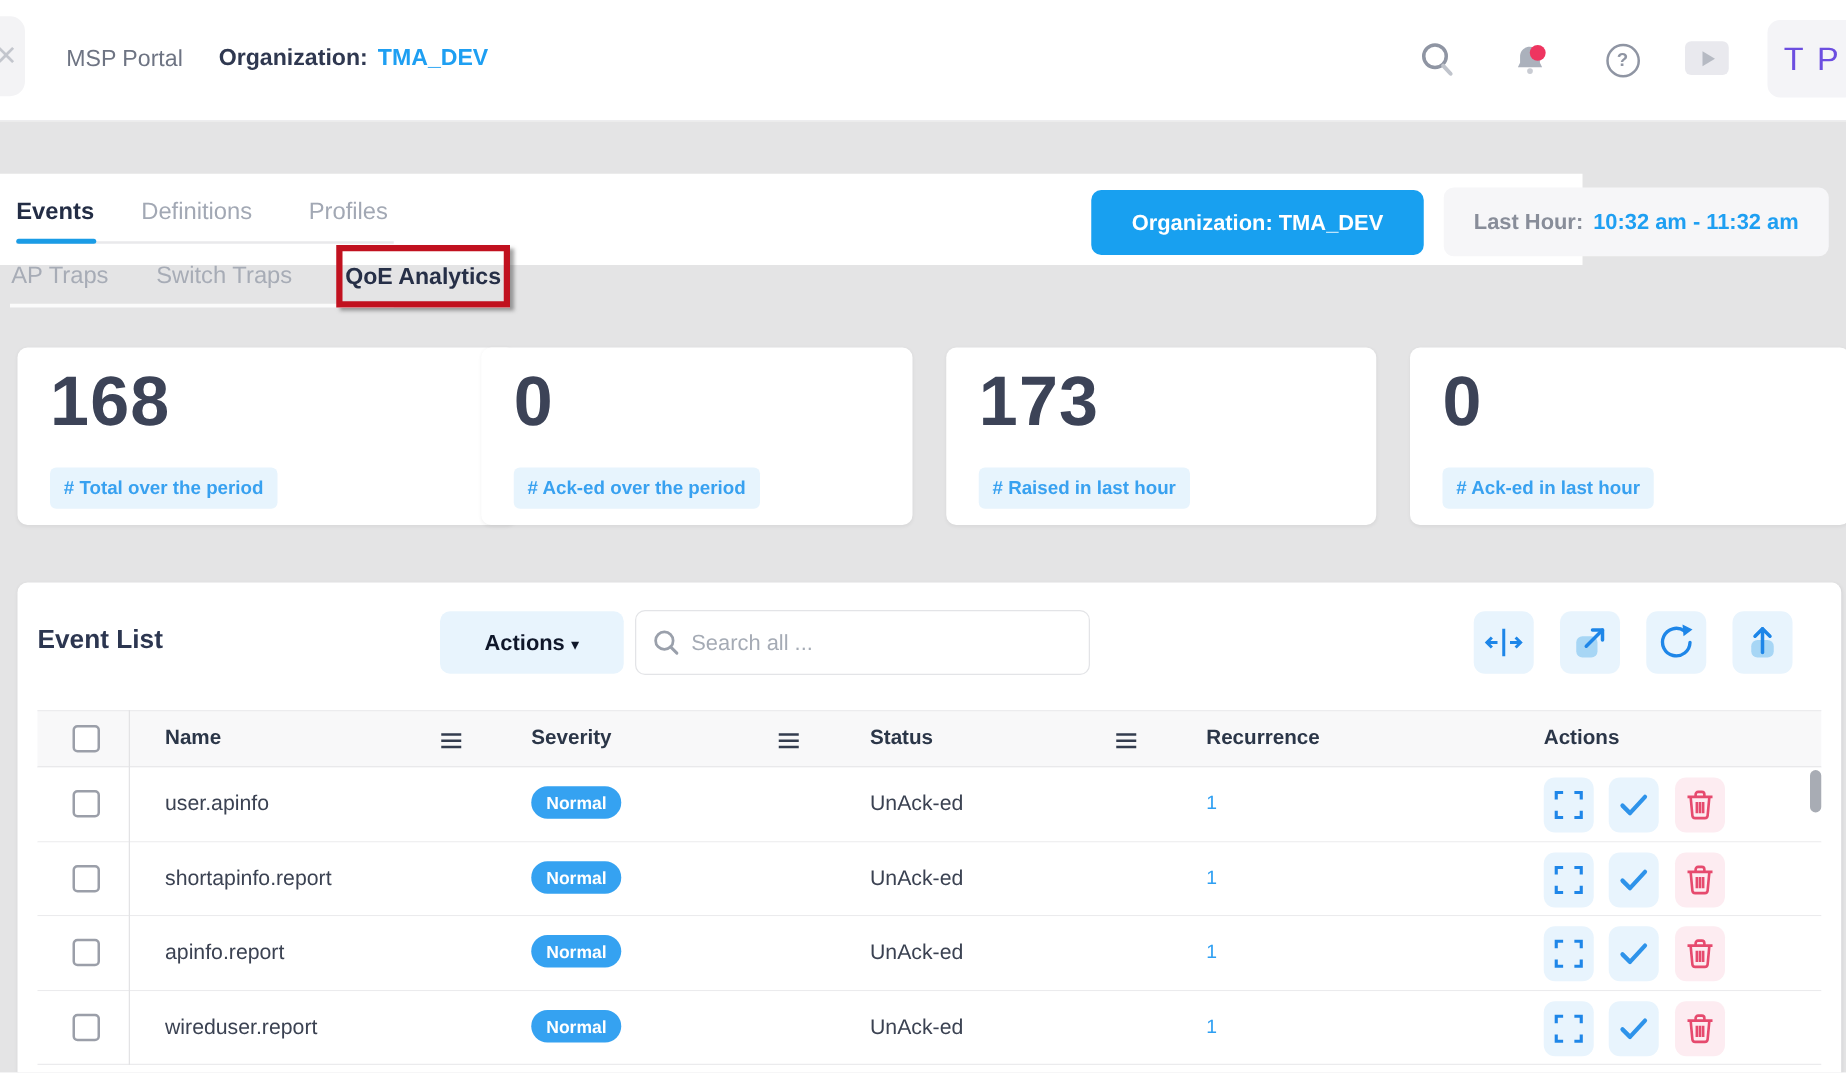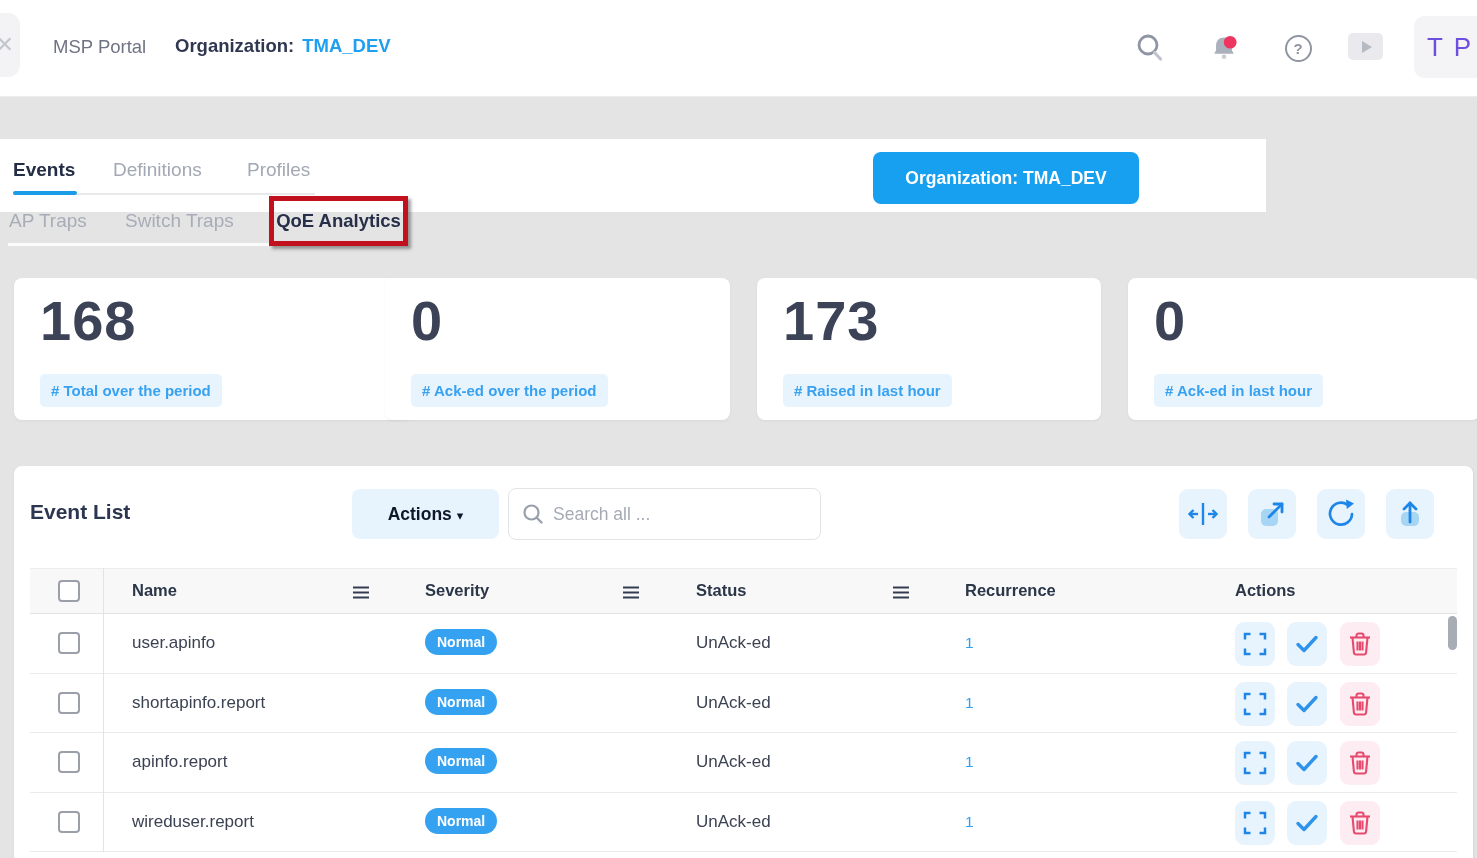--- a/index.html
+++ b/index.html
@@ -36,21 +36,21 @@
   .highlight-box .subtab-active { font-size:18.5px; font-weight:bold; color:#262f47; }
   
   .card { position:absolute; top:278px; height:142px; background:#fff; border-radius:8px; box-shadow:0 1px 3px rgba(0,0,0,.05); }
   .card .num { position:absolute; left:26px; top:10px; font-size:56px; font-weight:800; color:#3c4357; letter-spacing:1px; }
   .card .pill { position:absolute; left:26px; top:96px; background:#e7f4fd; color:#38a1f0; font-size:15px; font-weight:bold; padding:8px 11px; border-radius:5px; }
   
   .panel { position:absolute; left:14px; top:466px; width:1460px; height:404px; background:#fff; border-radius:8px; border-right:1px solid #d9d9db; box-shadow:0 1px 3px rgba(0,0,0,.05); }
   .panel-title { position:absolute; left:16px; top:34px; font-size:21px; font-weight:bold; color:#2c3650;text-align:center; }
   .actions-btn { position:absolute; left:338px; top:23px; width:147px; height:50px; background:#e8f4fd; border:none; border-radius:8px; color:#0f172a; font-size:17.5px; font-weight:bold; font-family:inherit; cursor:pointer; }
   .actions-btn .caret { font-size:13px; margin-left:5px; }
-  .search-box { position:absolute; left:494px; top:22px; width:313px; height:52px; border:1.5px solid #e3e4e7; border-radius:8px; display:flex; align-items:center; padding-left:13px; background:#fff; }
+  .search-box { position:absolute; left:494px; top:22px; width:364px; height:52px; border:1.5px solid #e3e4e7; border-radius:8px; display:flex; align-items:center; padding-left:13px; background:#fff; }
   .search-box input { border:none; outline:none; font-size:17.5px; color:#3b4252; font-family:inherit; margin-left:9px; width:260px; background:transparent; }
   .search-box input::placeholder { color:#a5abb5; }
   .group-pill { position:absolute; left:847px; top:23px; width:306px; height:50px; background:#e3e6ea; border-radius:8px; display:flex; align-items:center; justify-content:center; font-size:17px; cursor:pointer; }
   .group-pill .g-label { color:#596170; font-weight:bold; }
   .group-pill .g-value { color:#1e9ff2; font-weight:bold; margin-left:7px; }
   .tool-btn { position:absolute; top:23px; width:48px; height:50px; background:#e8f4fd; border:none; border-radius:9px; display:flex; align-items:center; justify-content:center; cursor:pointer; }
   
   .thead { position:absolute; left:16px; top:102px; width:1427px; height:46px; background:#f8f8f9; border-top:1px solid #ececee; border-bottom:1px solid #e4e4e6; }
   .col-divider { position:absolute; left:89px; top:102px; width:1px; height:284px; background:#e3e3e5; }
   .th { position:absolute; top:12px; font-size:16.5px; font-weight:bold; color:#2b3648; }
@@ -107,20 +107,24 @@
     </div>
   </div>
 
   <div class="tabrow">
     <span class="tab active" style="left:13px;">Events</span>
     <span class="tab" style="left:113px;">Definitions</span>
     <span class="tab" style="left:247px;">Profiles</span>
     <div class="tab-track"></div>
     <div class="tab-underline"></div>
     <button class="org-button">Organization: TMA_DEV</button>
+    <div class="time-panel">
+      <span class="t-label">Last Hour:</span>
+      <span class="t-range">10:32 am - 11:32 am</span>
+    </div>
   </div>
 
   <span class="subtab" style="left:9px;">AP Traps</span>
   <span class="subtab" style="left:125px;">Switch Traps</span>
   <div class="subtab-track"></div>
   <div class="highlight-box">
     <span class="subtab-active">QoE Analytics</span>
   </div>
 
   <div class="card" style="left:14px; width:399px;">

